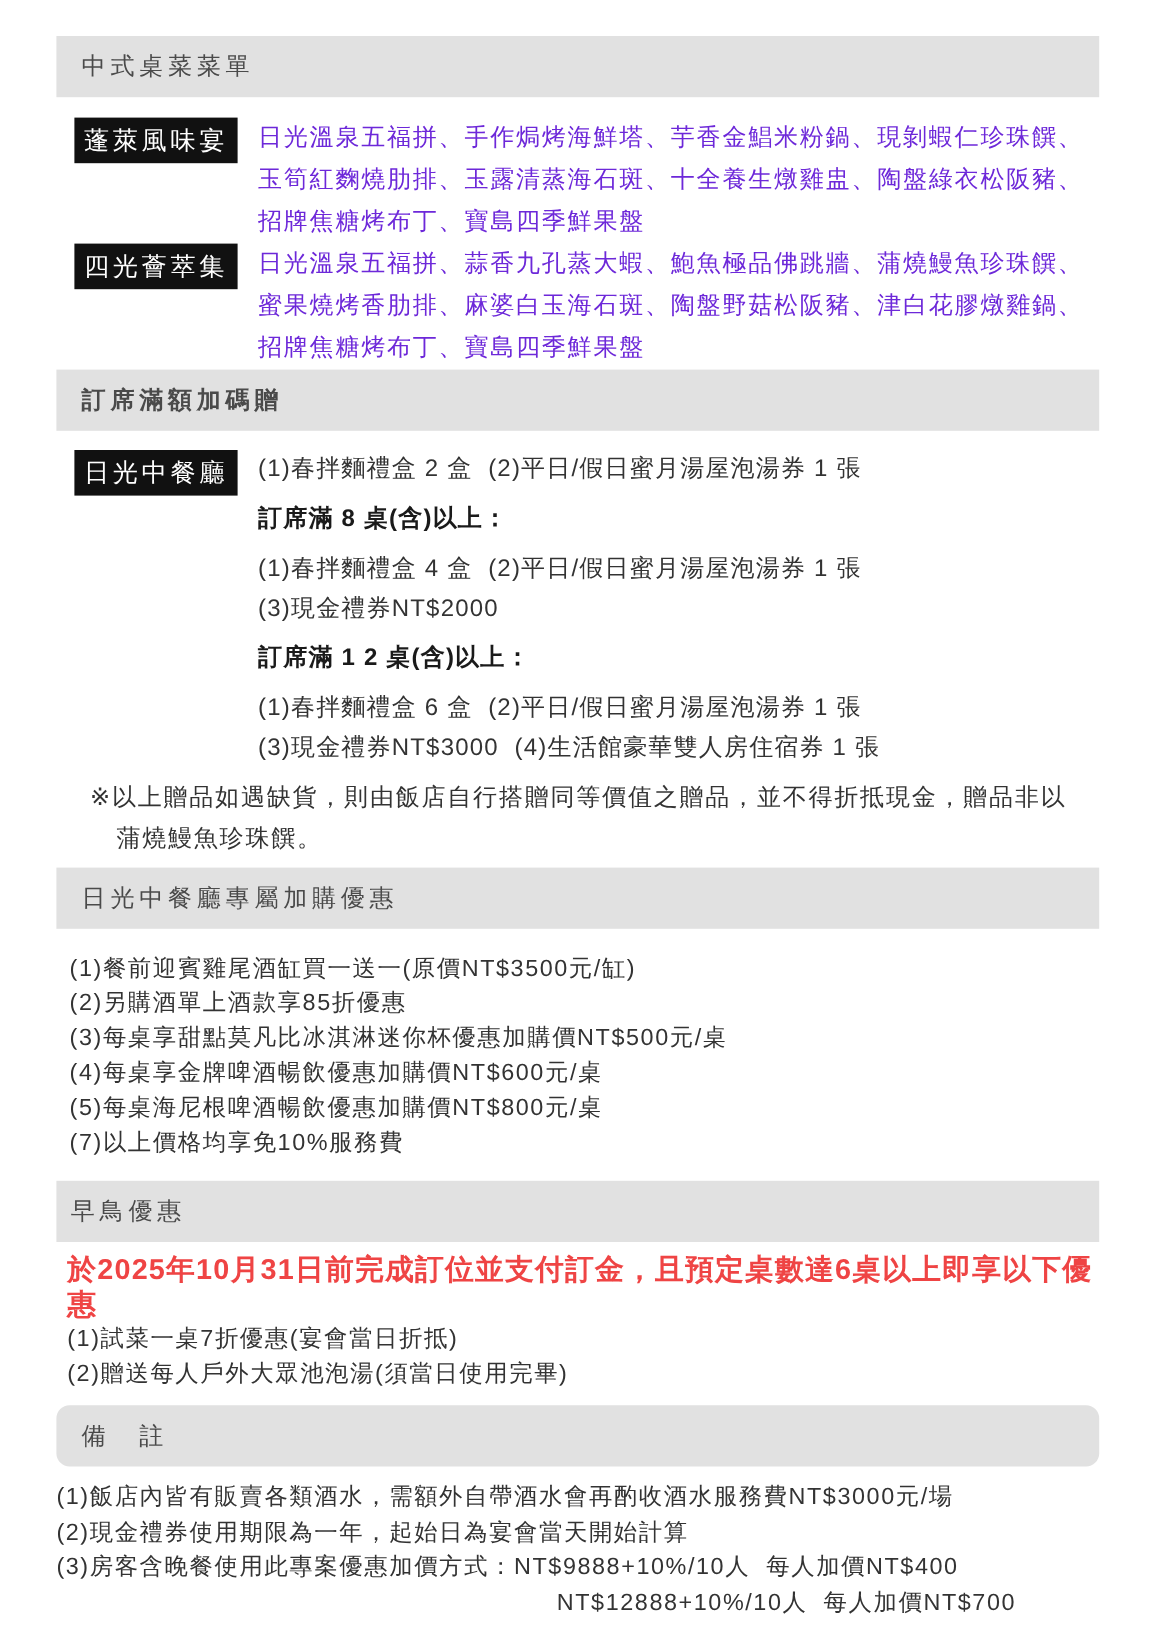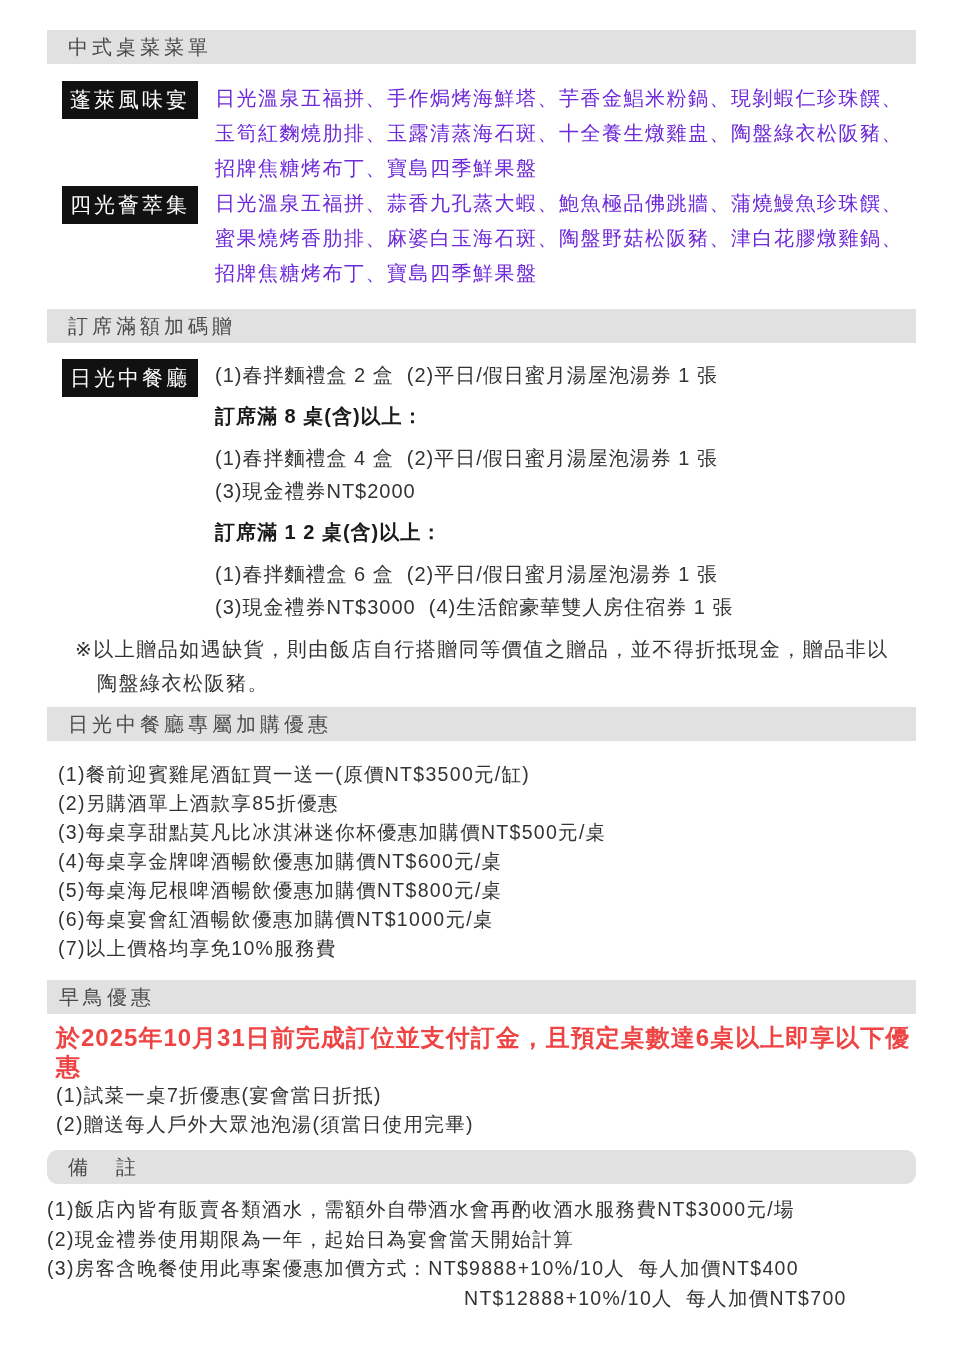--- a/index.html
+++ b/index.html
@@ -6,21 +6,21 @@
   body {
     width: 959px; height: 1357px; overflow: hidden;
     font-family: "Liberation Sans", "DejaVu Sans", sans-serif;
     color: #333333;
   }
   .page { position: relative; width: 959px; height: 1357px; }
 
   
   .bar {
     background: #e1e1e1;
-    height: 34px;
+    height: 51px;
     margin-left: 47px; margin-right: 43px;
     display: flex; align-items: center;
     padding-left: 21px; box-sizing: border-box;
     font-size: 20px; letter-spacing: 4px; color: #4a4a4a;
     white-space: pre-wrap;
   }
   .bar-first { margin-top: 30px; }
 
   
   .black-label {
@@ -33,21 +33,21 @@
   
   .menu-row { display: flex; align-items: flex-start; margin: 17px 40px 0 62px; }
   .menu-row.second { margin-top: 0; }
   .dishes { margin-left: 17px; }
   .dline {
     font-size: 20px; line-height: 35px; letter-spacing: 1.5px;
     color: #6d28d9; white-space: pre-wrap;
   }
 
   
-  .bar-bonus { margin-top: 18px; }
+  .bar-bonus { margin-top: 0; font-weight: bold; }
   .venue-row { display: flex; align-items: flex-start; margin: 16px 40px 0 62px; }
   .tiers { margin-left: 17px; }
   .tier { margin-top: 10px; }
   .tier:first-child { margin-top: 0; }
   .tier-heading {
     font-weight: bold; font-size: 20px; line-height: 28px; letter-spacing: 1px;
     color: #1a1a1a; margin-bottom: 12px; white-space: pre-wrap;
   }
   .tline {
     font-size: 20px; line-height: 33px; letter-spacing: 1px;
@@ -130,34 +130,33 @@
         <div class="tier-heading">訂席滿 1 2 桌(含)以上：</div>
         <div class="tline">(1)春拌麵禮盒 6 盒  (2)平日/假日蜜月湯屋泡湯券 1 張</div>
         <div class="tline">(3)現金禮券NT$3000  (4)生活館豪華雙人房住宿券 1 張</div>
       </div>
 
     </div>
   </div>
 
   <div class="note">
     <div class="nline">※以上贈品如遇缺貨，則由飯店自行搭贈同等價值之贈品，並不得折抵現金，贈品非以</div>
-    <div class="nline indent">陶盤綠衣松阪豬。</div>
+    <div class="nline indent">蒲燒鰻魚珍珠饌。</div>
   </div>
 
   <div class="bar bar-addon">
     <span>日光中餐廳專屬加購優惠</span>
   </div>
 
   <div class="list">
     <div class="item">(1)餐前迎賓雞尾酒缸買一送一(原價NT$3500元/缸)</div>
     <div class="item">(2)另購酒單上酒款享85折優惠</div>
     <div class="item">(3)每桌享甜點莫凡比冰淇淋迷你杯優惠加購價NT$500元/桌</div>
     <div class="item">(4)每桌享金牌啤酒暢飲優惠加購價NT$600元/桌</div>
     <div class="item">(5)每桌海尼根啤酒暢飲優惠加購價NT$800元/桌</div>
-    <div class="item">(6)每桌宴會紅酒暢飲優惠加購價NT$1000元/桌</div>
     <div class="item">(7)以上價格均享免10%服務費</div>
   </div>
 
   <div class="bar bar-earlybird">
     <span>早鳥優惠</span>
   </div>
 
   <div class="eb-block">
     <div class="eb-heading">於2025年10月31日前完成訂位並支付訂金，且預定桌數達6桌以上即享以下優惠</div>
     <div class="item">(1)試菜一桌7折優惠(宴會當日折抵)</div>

